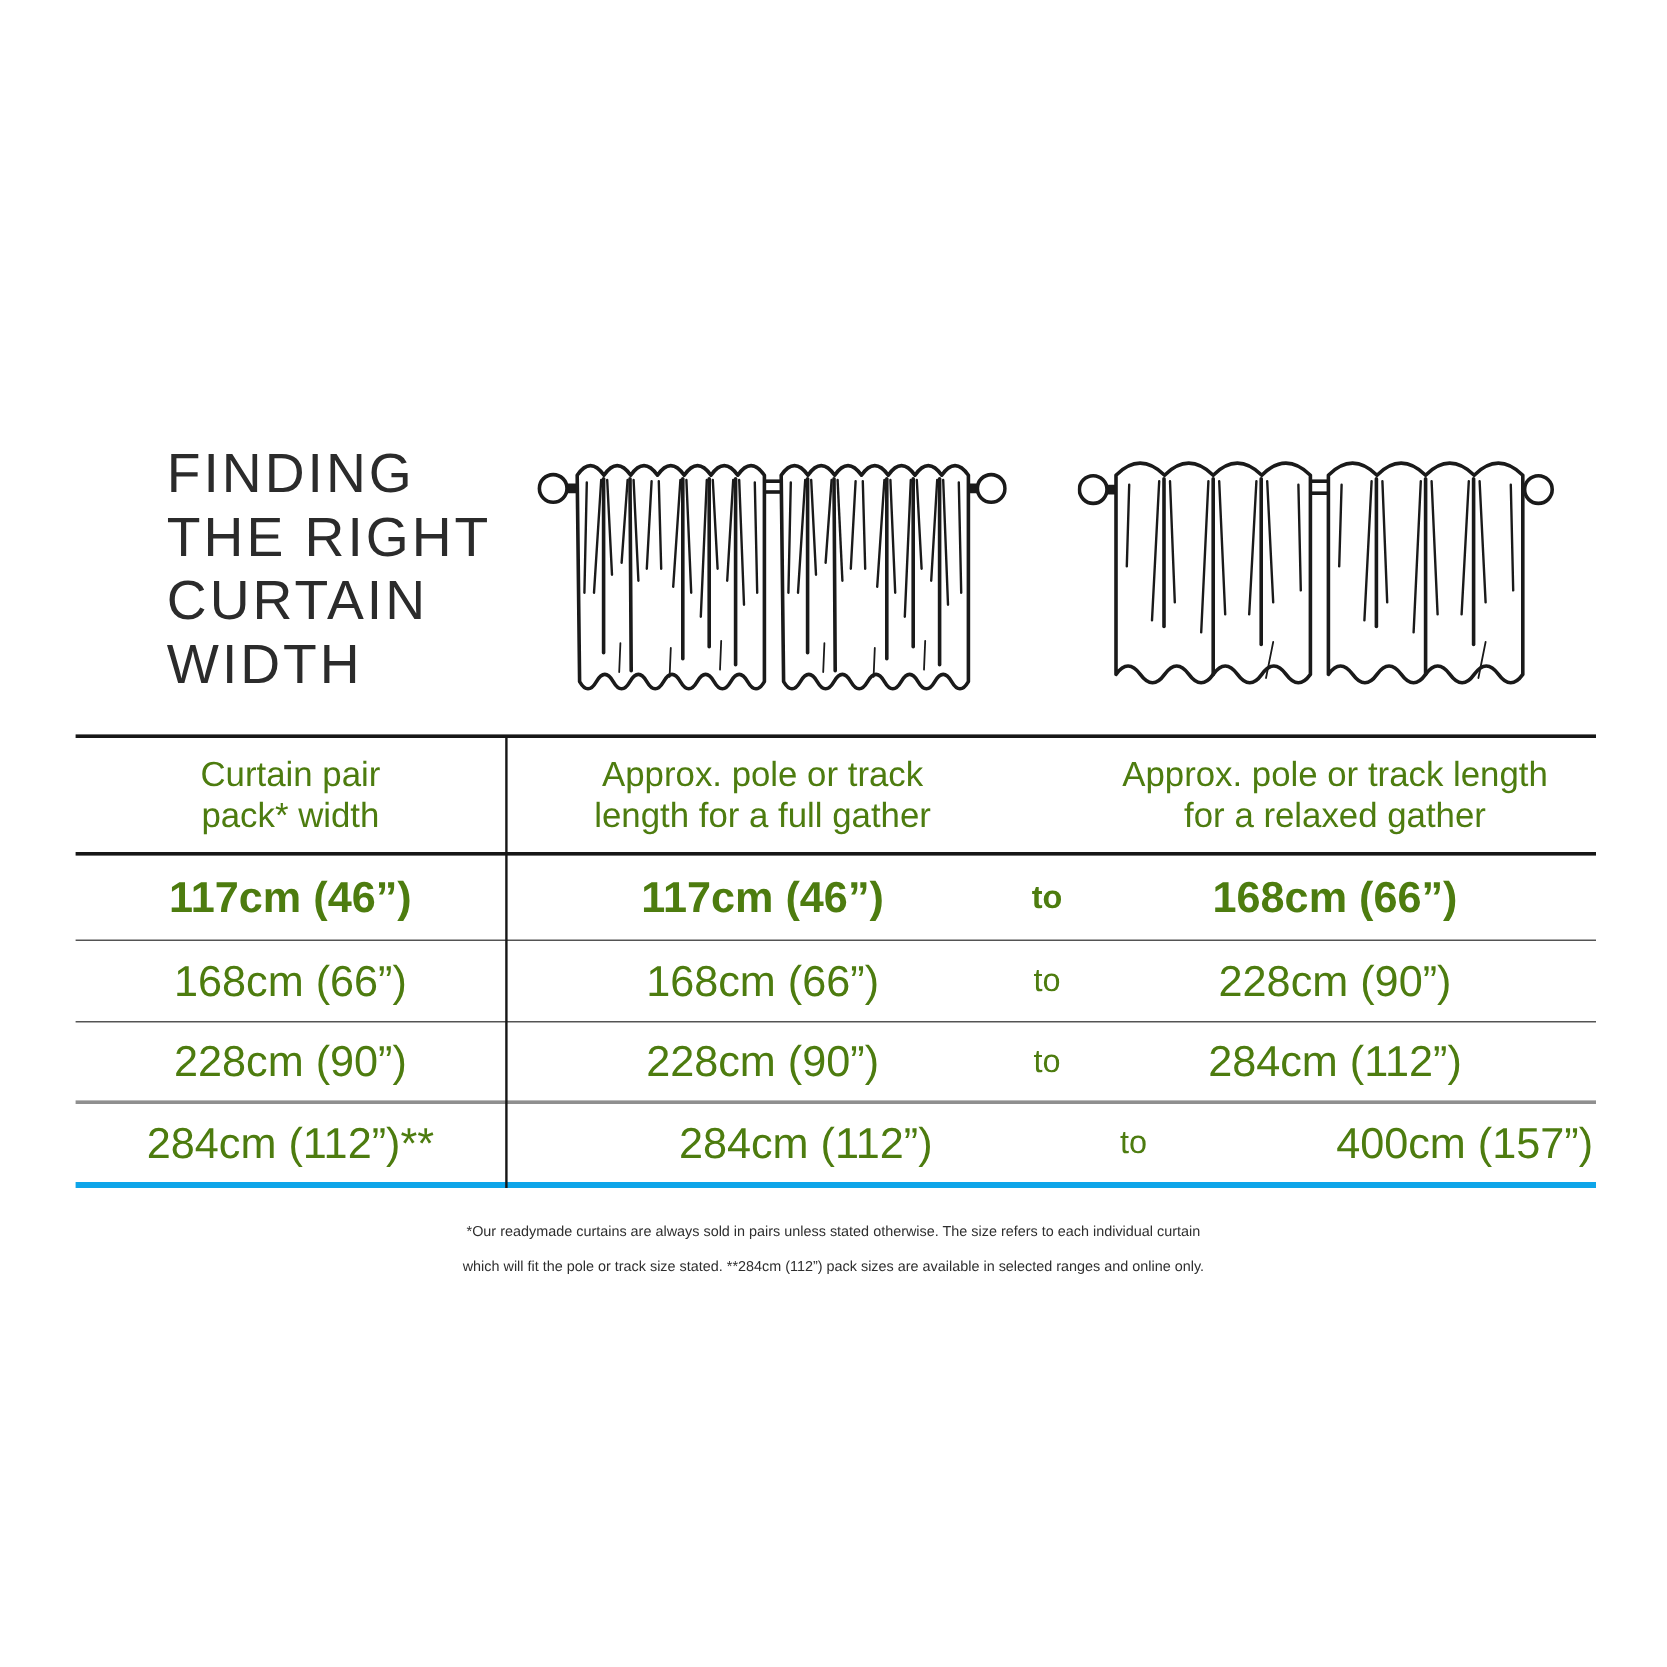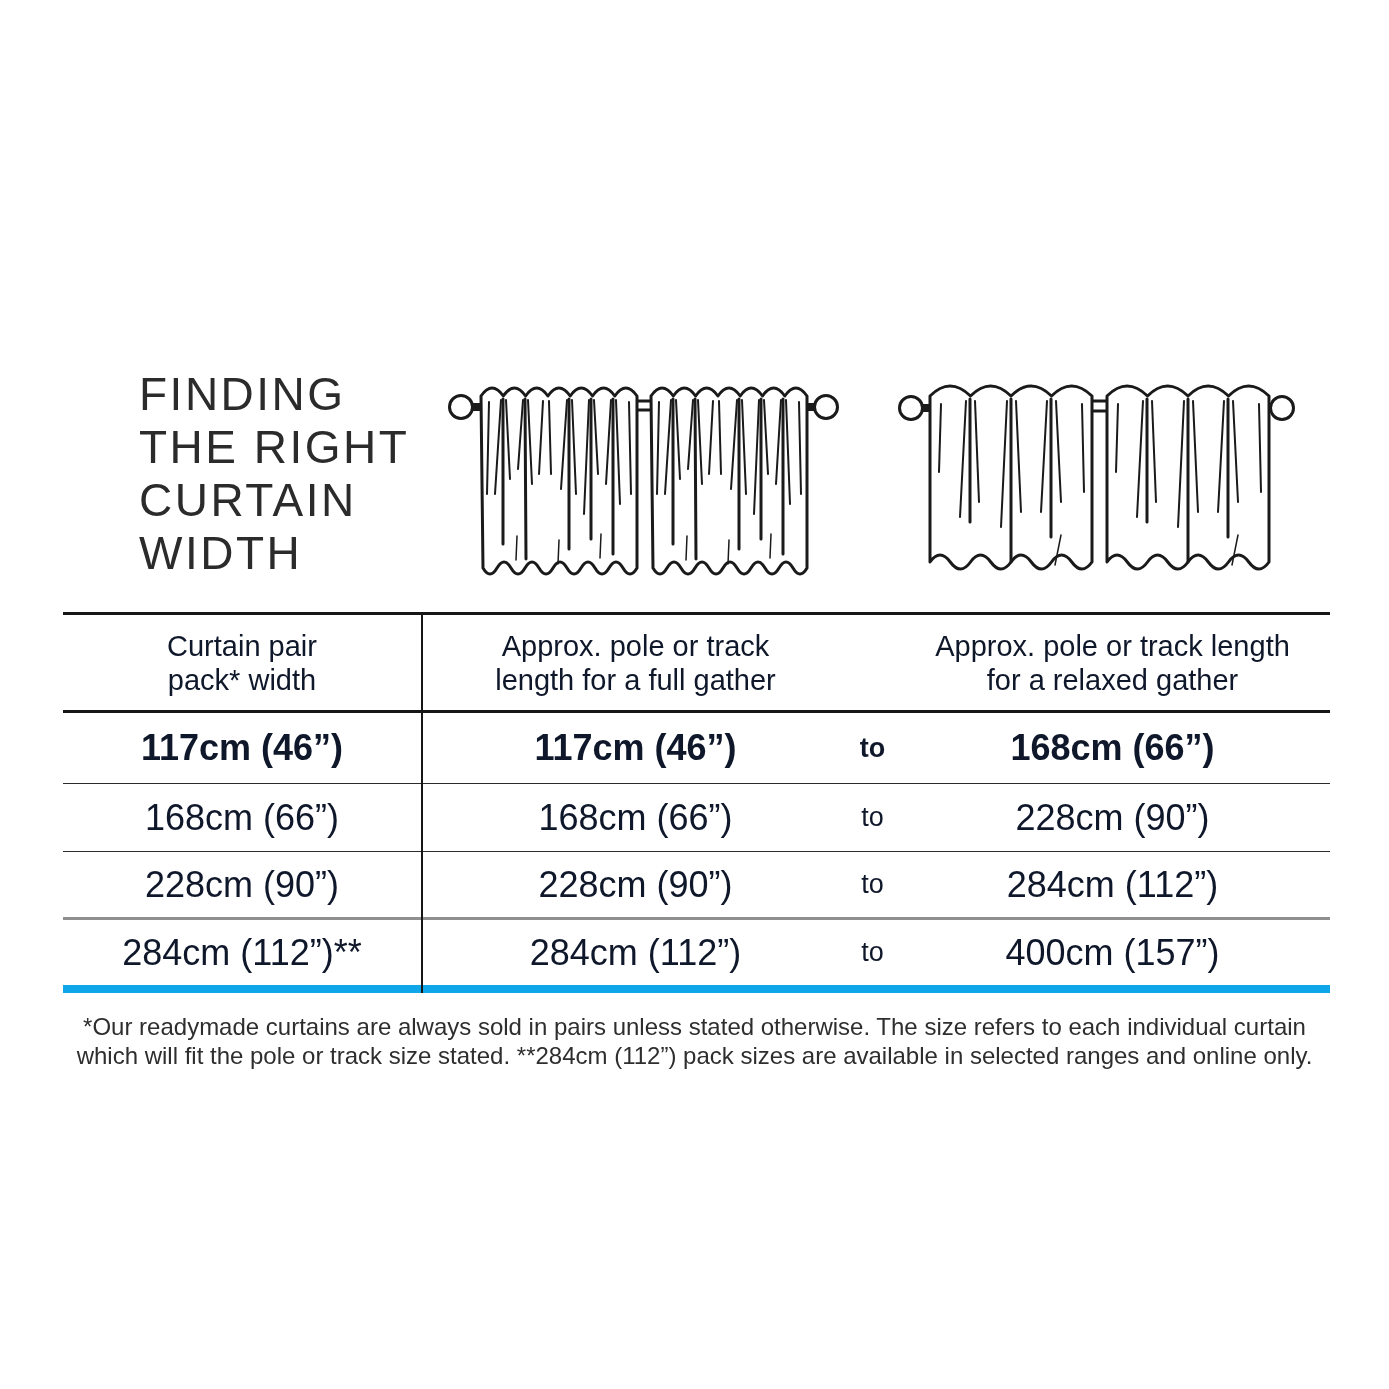--- a/index.html
+++ b/index.html
@@ -47,44 +47,44 @@
     display: grid;
     grid-template-columns: 358px 429px 45px 435px;
     align-items: center;
   }
   .t-head {
     height: 95px;
     border-bottom: 3px solid #161616;
     font-size: 29px;
     line-height: 34px;
   }
-  .t-cell { text-align: center; color: #0f172a; }
+  .t-cell { text-align: center; color: #4d7c0f; }
   .t-body { font-size: 36px; }
   .t-body .joiner { font-size: 27px; }
   .row-1 { height: 70px; border-bottom: 1px solid #2b2b2b; font-weight: bold; }
   .row-2 { height: 67px; border-bottom: 1px solid #2b2b2b; }
   .row-3 { height: 65px; border-bottom: 3px solid #8f8f8f; }
-  .row-4 { height: 65px; border-bottom: 8px solid #0ea5e9; }
+  .row-4 { height: 65px; border-bottom: 5px solid #0ea5e9; gap: 36px; }
   .v-divider {
     position: absolute;
     left: 358px;
     top: 0;
     bottom: 0;
     width: 2px;
     background: #161616;
   }
 
   
   .footnote {
     position: absolute;
     left: 0;
     top: 1012px;
     width: 1389px;
     text-align: center;
-    font-size: 24px;
+    font-size: 12px;
     line-height: 29px;
     color: #2e2e2e;
   }
 
   svg .ln  { stroke: #1a1a1a; fill: none; }
   svg .fw  { stroke: #1a1a1a; fill: #ffffff; }
 </style>
 </head>
 <body>
 

